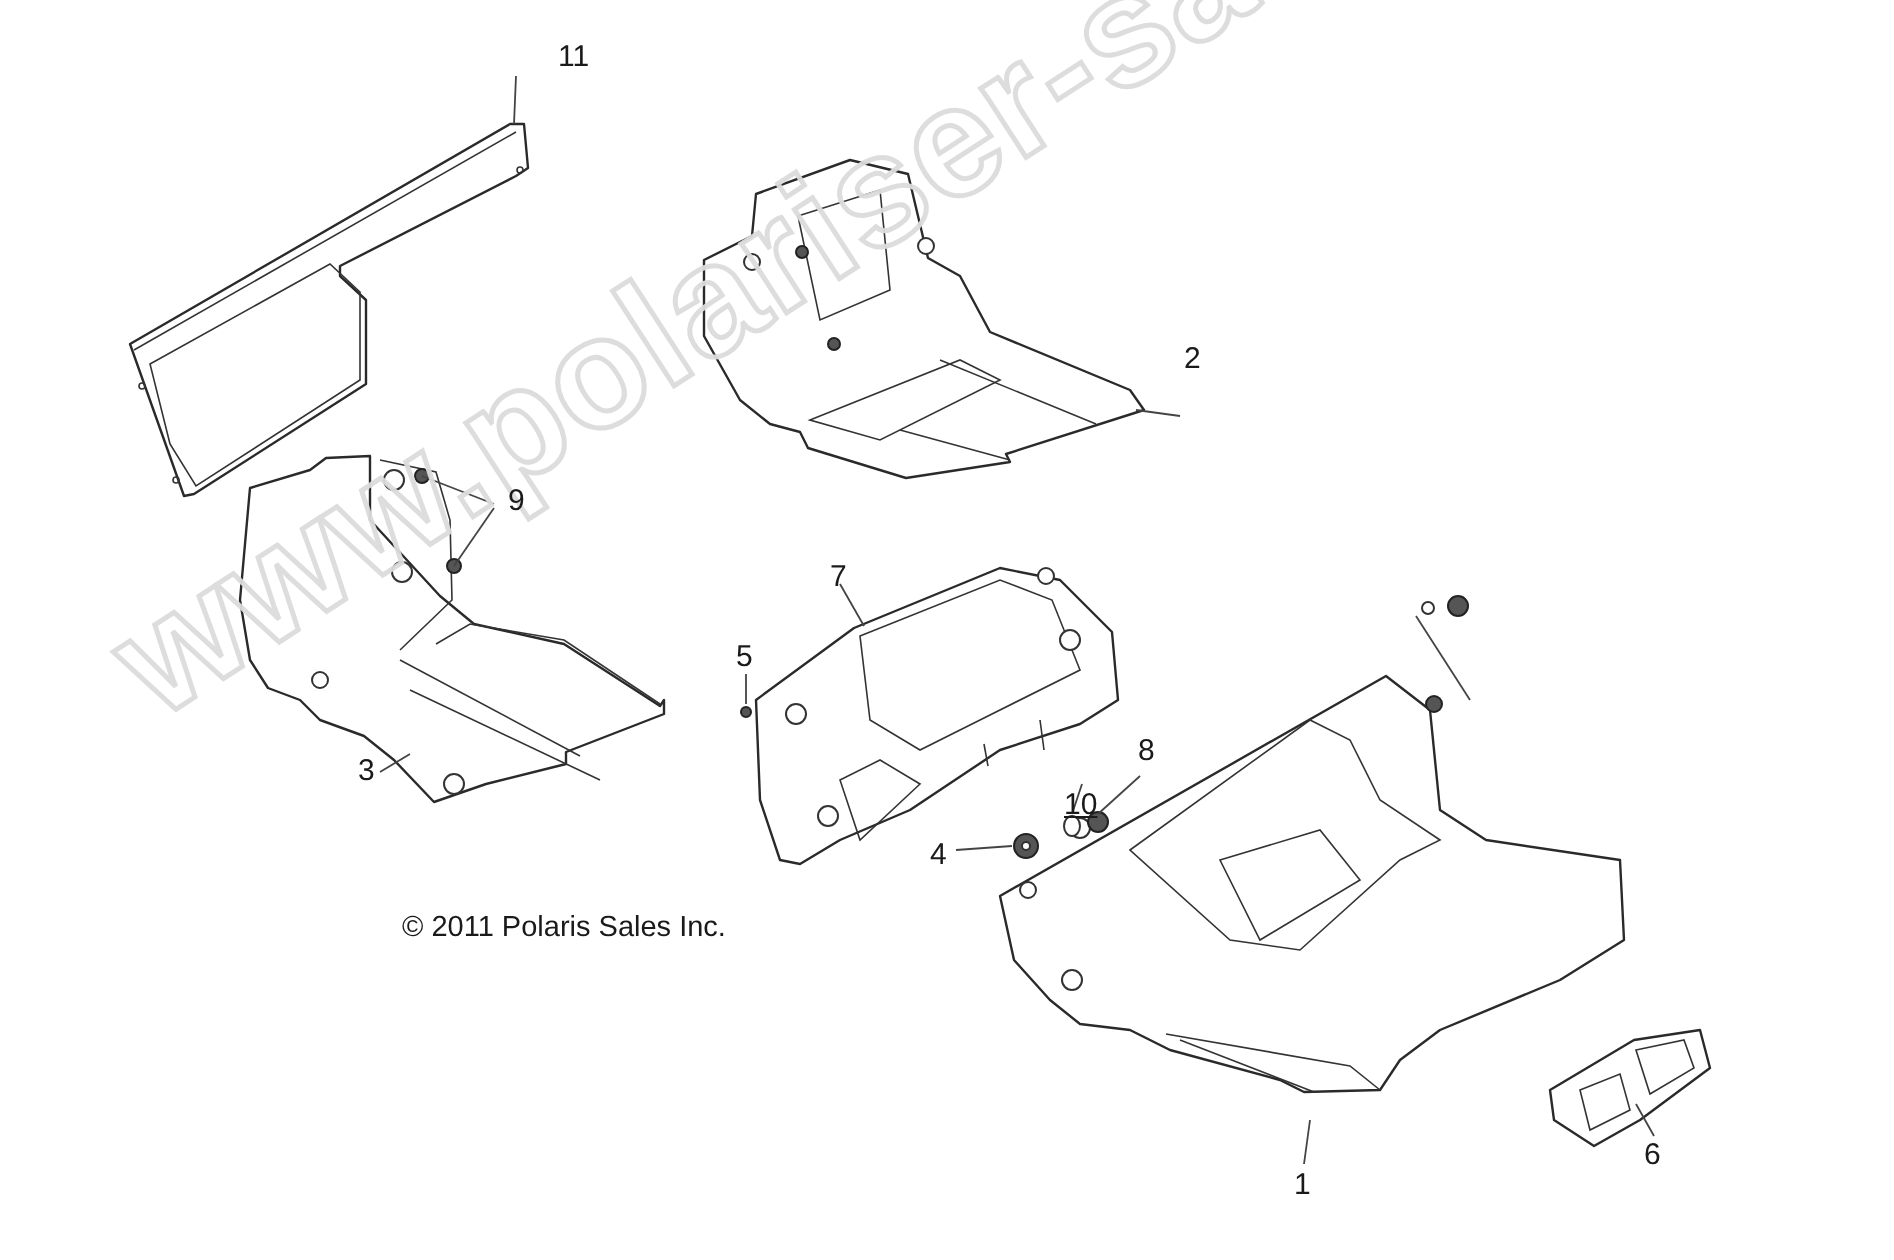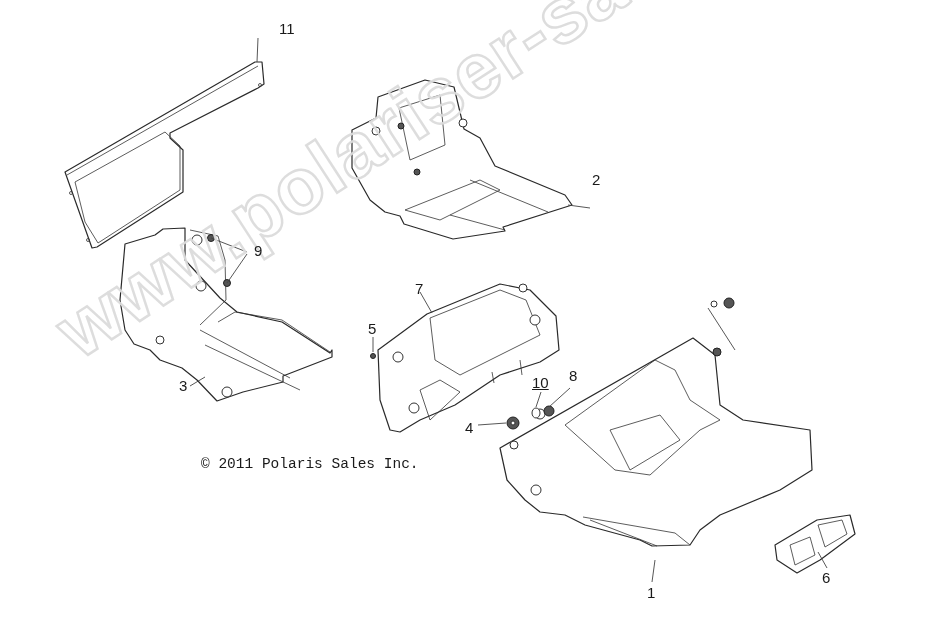--- a/index.html
+++ b/index.html
@@ -2,21 +2,21 @@
 <html><head>
   <meta charset="utf-8">
   <style>
     html, body { margin: 0; padding: 0; background: #ffffff; }
     body { width: 947px; height: 630px; overflow: hidden; position: relative;
            font-family: "Liberation Sans", sans-serif; }
     #canvas { position: absolute; left: 0; top: 0; width: 947px; height: 630px; }
     .callout { position: absolute; font-family: "Liberation Sans", sans-serif;
                font-size: 15px; color: #1a1a1a; line-height: 1; }
     .copyright { position: absolute; left: 201px; top: 456px;
-                 font-family: Liberation Mono, monospace; font-size: 14.5px; color: #1a1a1a; }
+                 font-family: Liberation Sans, sans-serif; font-size: 14.5px; color: #1a1a1a; }
     .watermark { position: absolute; left: 40px; top: 300px; width: 900px;
                  font-family: "Liberation Sans", sans-serif; font-weight: bold;
                  font-size: 78px; color: transparent;
                  -webkit-text-stroke: 2.5px #dcdcdc; letter-spacing: 1px;
                  transform: rotate(-33deg); transform-origin: 0 0;
                  white-space: nowrap; pointer-events: none; opacity: 0.95; }
     svg .part { fill: #ffffff; stroke: #2a2a2a; stroke-width: 1.2; stroke-linejoin: round; }
     svg .thin { fill: none; stroke: #333; stroke-width: 0.8; }
     svg .leader { fill: none; stroke: #444; stroke-width: 0.9; }
     svg .fastener { fill: #555; stroke: #222; stroke-width: 1; }
@@ -130,20 +130,20 @@
   </svg>
 
   <div class="watermark">www.polariser-satzteile.de</div>
 
   <span class="callout" style="left:250px;top:21px;margin-left:29px;">11</span>
   <span class="callout" style="left:592px;top:172px;">2</span>
   <span class="callout" style="left:254px;top:243px;">9</span>
   <span class="callout" style="left:415px;top:281px;">7</span>
   <span class="callout" style="left:368px;top:321px;">5</span>
   <span class="callout" style="left:569px;top:368px;">8</span>
-  <span class="callout" style="left:532px;top:375px;text-decoration:underline;">10</span>
+  <span class="callout" style="left:532px;top:395px;text-decoration:underline;">10</span>
   <span class="callout" style="left:179px;top:378px;">3</span>
   <span class="callout" style="left:465px;top:420px;">4</span>
   <span class="callout" style="left:822px;top:570px;">6</span>
   <span class="callout" style="left:647px;top:585px;">1</span>
 
   <div class="copyright">© 2011 Polaris Sales Inc.</div>
 </div>
 
 </body></html>

